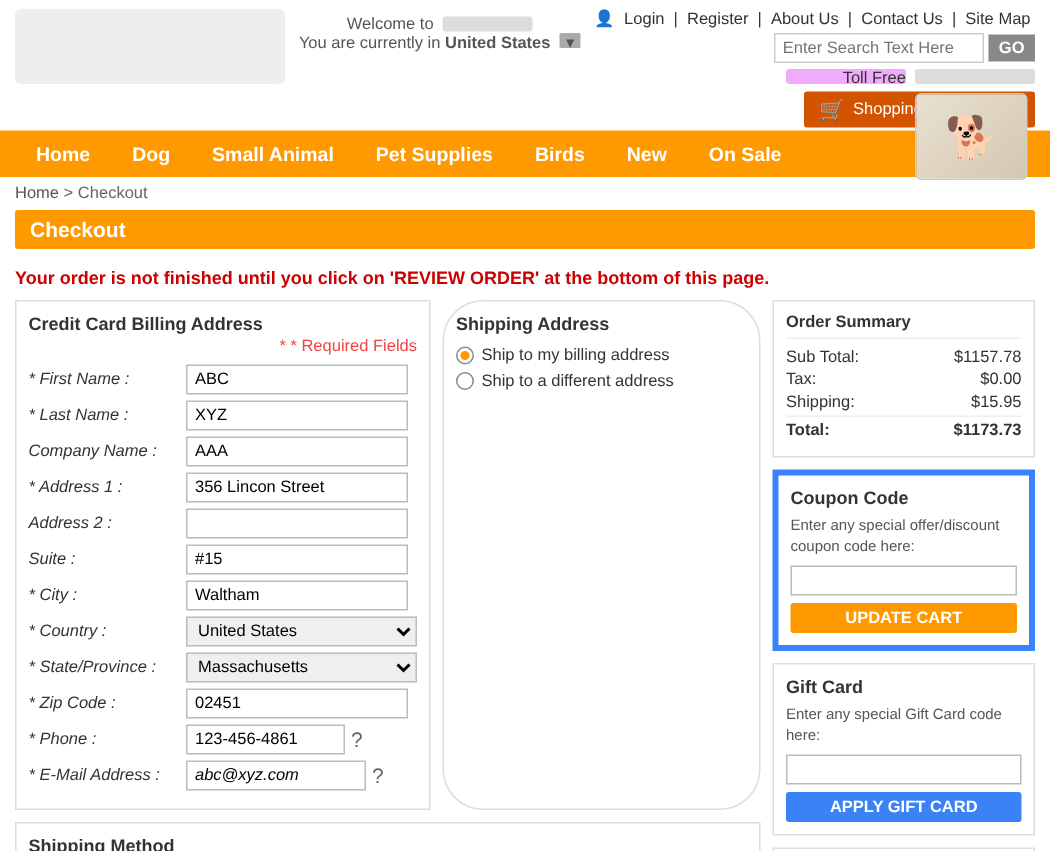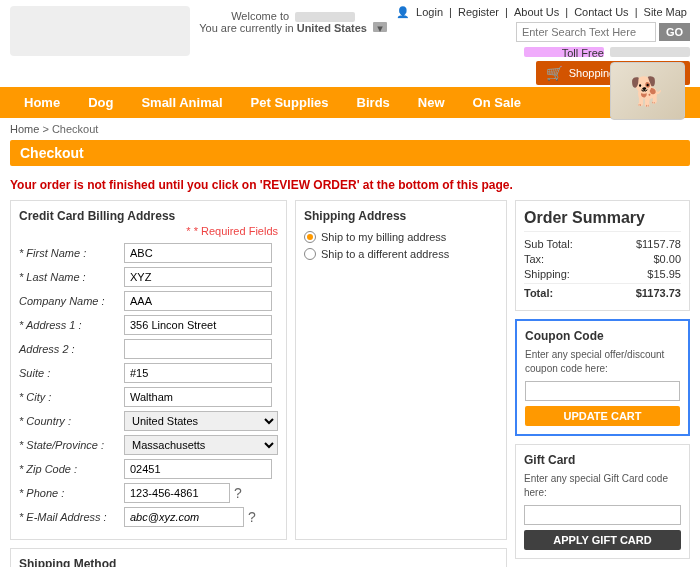--- a/index.html
+++ b/index.html
@@ -61,45 +61,45 @@
     
     .shipping-section { border: 1px solid #ddd; padding: 8px; }
     .shipping-title { font-weight: bold; font-size: 12px; margin-bottom: 8px; }
     .radio-row { display: flex; align-items: center; gap: 5px; margin-bottom: 5px; font-size: 11px; }
     .radio-circle { width: 12px; height: 12px; border-radius: 50%; border: 1px solid #888; background: #fff; display: flex; align-items: center; justify-content: center; flex-shrink: 0; }
     .radio-circle.checked::after { content: ''; width: 6px; height: 6px; border-radius: 50%; background: #f90; display: block; }
 
     
     .top-forms { display: flex; gap: 8px; }
     .billing-section { flex: 1; }
-    .shipping-section { flex: 1; }
+    .shipping-section { flex: 1; border-radius: 27px; }
 
     
     .shipping-method { border: 1px solid #ddd; padding: 8px; }
     .shipping-method-title { font-weight: bold; font-size: 12px; margin-bottom: 6px; }
 
     
     .order-summary { border: 1px solid #ddd; padding: 8px; }
-    .order-summary-title { font-weight: bold; font-size: 16px; margin-bottom: 6px; border-bottom: 1px solid #eee; padding-bottom: 4px; }
+    .order-summary-title { font-weight: bold; font-size: 11px; margin-bottom: 6px; border-bottom: 1px solid #eee; padding-bottom: 4px; }
     .summary-row { display: flex; justify-content: space-between; font-size: 11px; margin-bottom: 3px; }
     .summary-row.total { font-weight: bold; border-top: 1px solid #eee; padding-top: 3px; margin-top: 2px; text-align: center; }
 
     
-    .coupon-section { border: 2px solid #3b82f6; padding: 8px; }
+    .coupon-section { border: 4px solid #3b82f6; padding: 8px; }
     .coupon-title { font-weight: bold; font-size: 12px; margin-bottom: 5px; }
     .coupon-desc { font-size: 10px; color: #555; margin-bottom: 5px; line-height: 1.4; }
     .coupon-input { border: 1px solid #bbb; padding: 3px 4px; font-size: 11px; width: 100%; margin-bottom: 5px; }
     .update-btn { background: #f90; color: #fff; border: none; padding: 4px 0; font-size: 11px; width: 100%; cursor: pointer; border-radius: 2px; font-weight: bold; }
 
     
     .giftcard-section { border: 1px solid #ddd; padding: 8px; }
     .giftcard-title { font-weight: bold; font-size: 12px; margin-bottom: 5px; }
     .giftcard-desc { font-size: 10px; color: #555; margin-bottom: 5px; line-height: 1.4; }
     .giftcard-input { border: 1px solid #bbb; padding: 3px 4px; font-size: 11px; width: 100%; margin-bottom: 5px; }
-    .apply-btn { background: #404040; color: #fff; border: none; padding: 4px 0; font-size: 11px; width: 100%; cursor: pointer; border-radius: 2px; font-weight: bold; }
+    .apply-btn { background: #3b82f6; color: #fff; border: none; padding: 4px 0; font-size: 11px; width: 100%; cursor: pointer; border-radius: 2px; font-weight: bold; }
 
     
     .giftpack-section { border: 1px solid #ddd; padding: 8px; display: flex; align-items: center; gap: 5px; }
   </style>
 </head>
 <body>
 
 <div class="header-top">
   <div class="header-left"></div>
   <div class="header-center">

